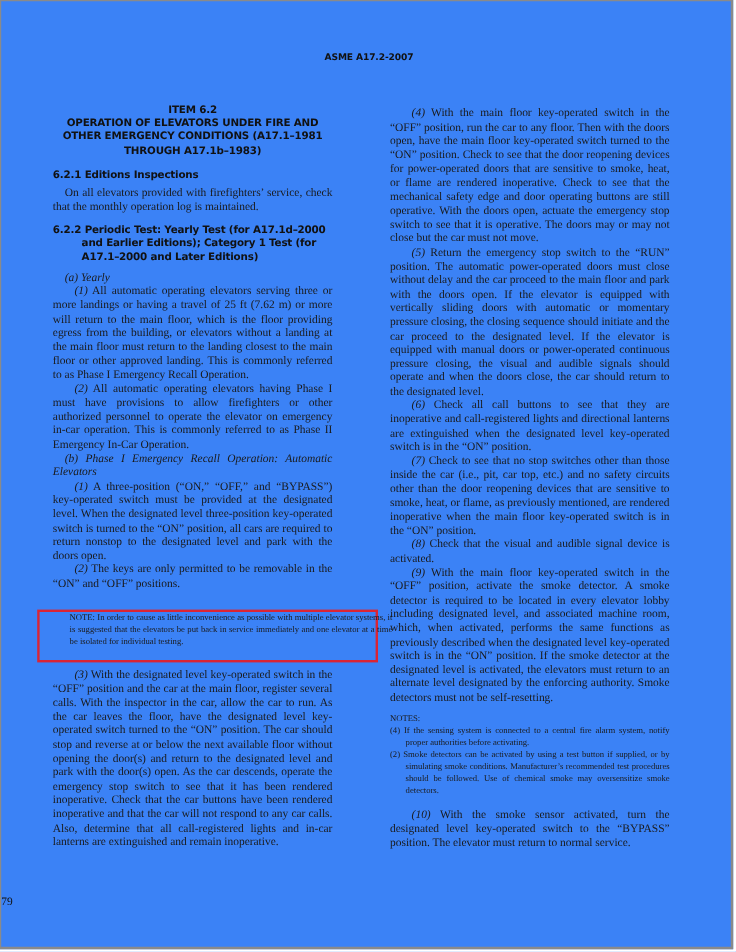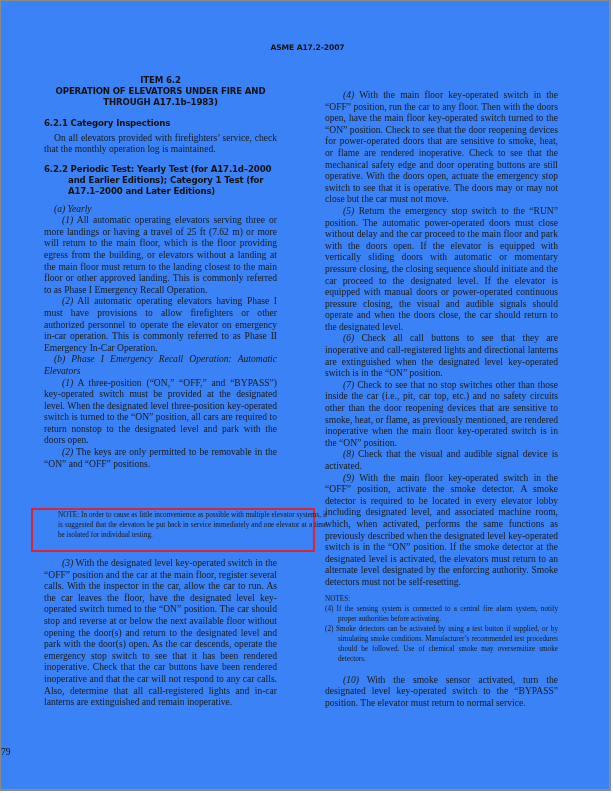--- a/index.html
+++ b/index.html
@@ -13,21 +13,21 @@
   .running-head {
     position: absolute; top: 42px; left: 0; width: 613px; text-align: center;
     font-family: "DejaVu Sans", sans-serif; font-size: 7.6px; font-weight: bold; color: #111;
     letter-spacing: -0.1px;
   }
   .col {
     position: absolute; top: 74px; width: 233px;
     font-family: "Liberation Serif", serif; font-size: 9.55px; line-height: 11.6px; color: #1a1a1a;
     text-align: justify;
   }
-  .col.left { left: 43px; }
+  .col.left { left: 43px; margin-top: 12px; }
   .col.right { left: 324px; top: 75px; margin-top: 13px; }
   .item-title {
     font-family: "DejaVu Sans", sans-serif; font-weight: bold; font-size: 8.6px;
     line-height: 11.2px; text-align: center; color: #111; margin: 0 0 9px 0;
     letter-spacing: -0.15px;
   }
   .sec-head {
     font-family: "DejaVu Sans", sans-serif; font-weight: bold; font-size: 8.6px;
     line-height: 11.2px; color: #111; margin: 0 0 3px 0; text-align: left; letter-spacing: -0.15px;
   }
@@ -60,24 +60,25 @@
 <body>
 
 <div class="page">
 
   <div class="running-head">ASME A17.2-2007</div>
 
   <div class="col left">
     <div class="item-title">
       <div>ITEM 6.2</div>
       <div>OPERATION OF ELEVATORS UNDER FIRE AND</div>
+      <div>OTHER EMERGENCY CONDITIONS (A17.1–1981</div>
       <div>THROUGH A17.1b–1983)</div>
     </div>
 
-    <div class="sec-head">6.2.1  Category Inspections</div>
+    <div class="sec-head">6.2.1  Editions Inspections</div>
     <p class="p gap">On all elevators provided with firefighters’ service, check that the monthly operation log is maintained.</p>
 
     <div class="sec-head hang">6.2.2  Periodic Test: Yearly Test (for A17.1d–2000 and Earlier Editions); Category 1 Test (for A17.1–2000 and Later Editions)</div>
 
     <p class="sub it" style="margin-top:5px">(a)  Yearly</p>
     <p class="p ind2"><span class="it">(1)</span><span> All automatic operating elevators serving three or more landings or having a travel of 25 ft (7.62 m) or more will return to the main floor, which is the floor providing egress from the building, or elevators without a landing at the main floor must return to the landing closest to the main floor or other approved landing. This is commonly referred to as Phase I Emergency Recall Operation.</span></p>
     <p class="p ind2"><span class="it">(2)</span><span> All automatic operating elevators having Phase I must have provisions to allow firefighters or other authorized personnel to operate the elevator on emergency in-car operation. This is commonly referred to as Phase II Emergency In-Car Operation.</span></p>
 
     <p class="p it">(b)  Phase I Emergency Recall Operation: Automatic Elevators</p>
     <p class="p ind2"><span class="it">(1)</span><span> A three-position (“ON,” “OFF,” and “BYPASS”) key-operated switch must be provided at the designated level. When the designated level three-position key-operated switch is turned to the “ON” position, all cars are required to return nonstop to the designated level and park with the doors open.</span></p>

